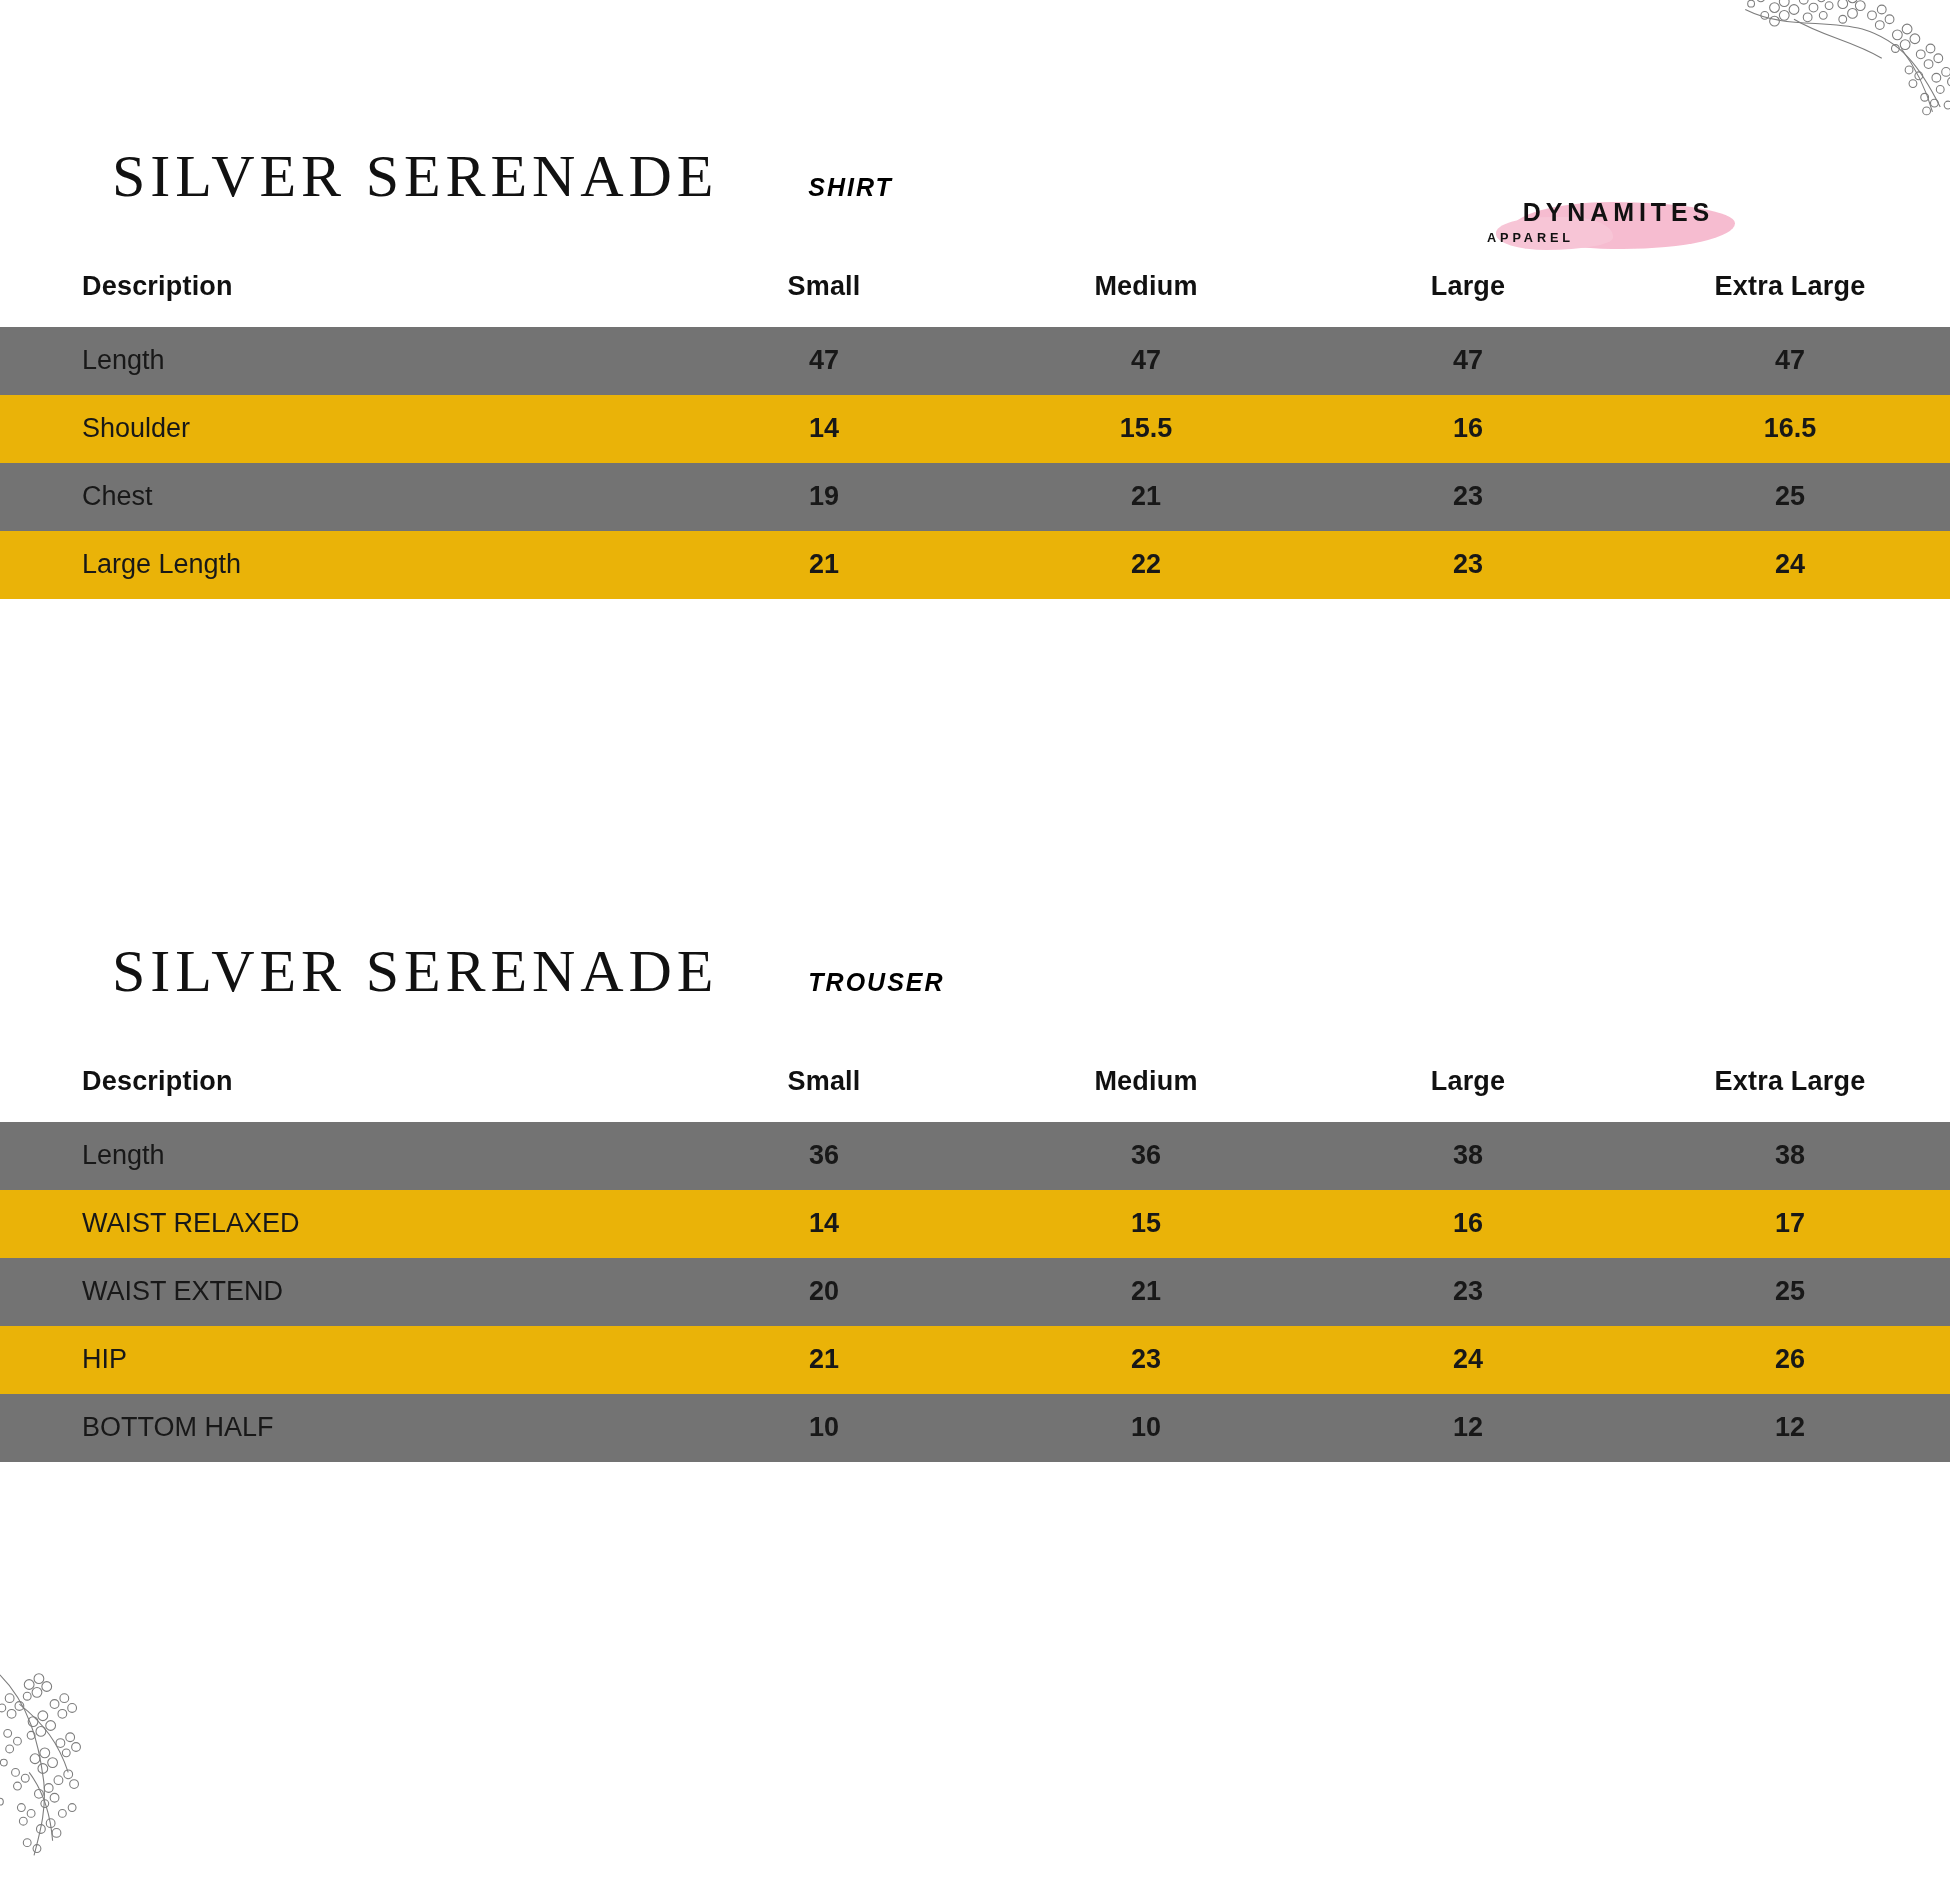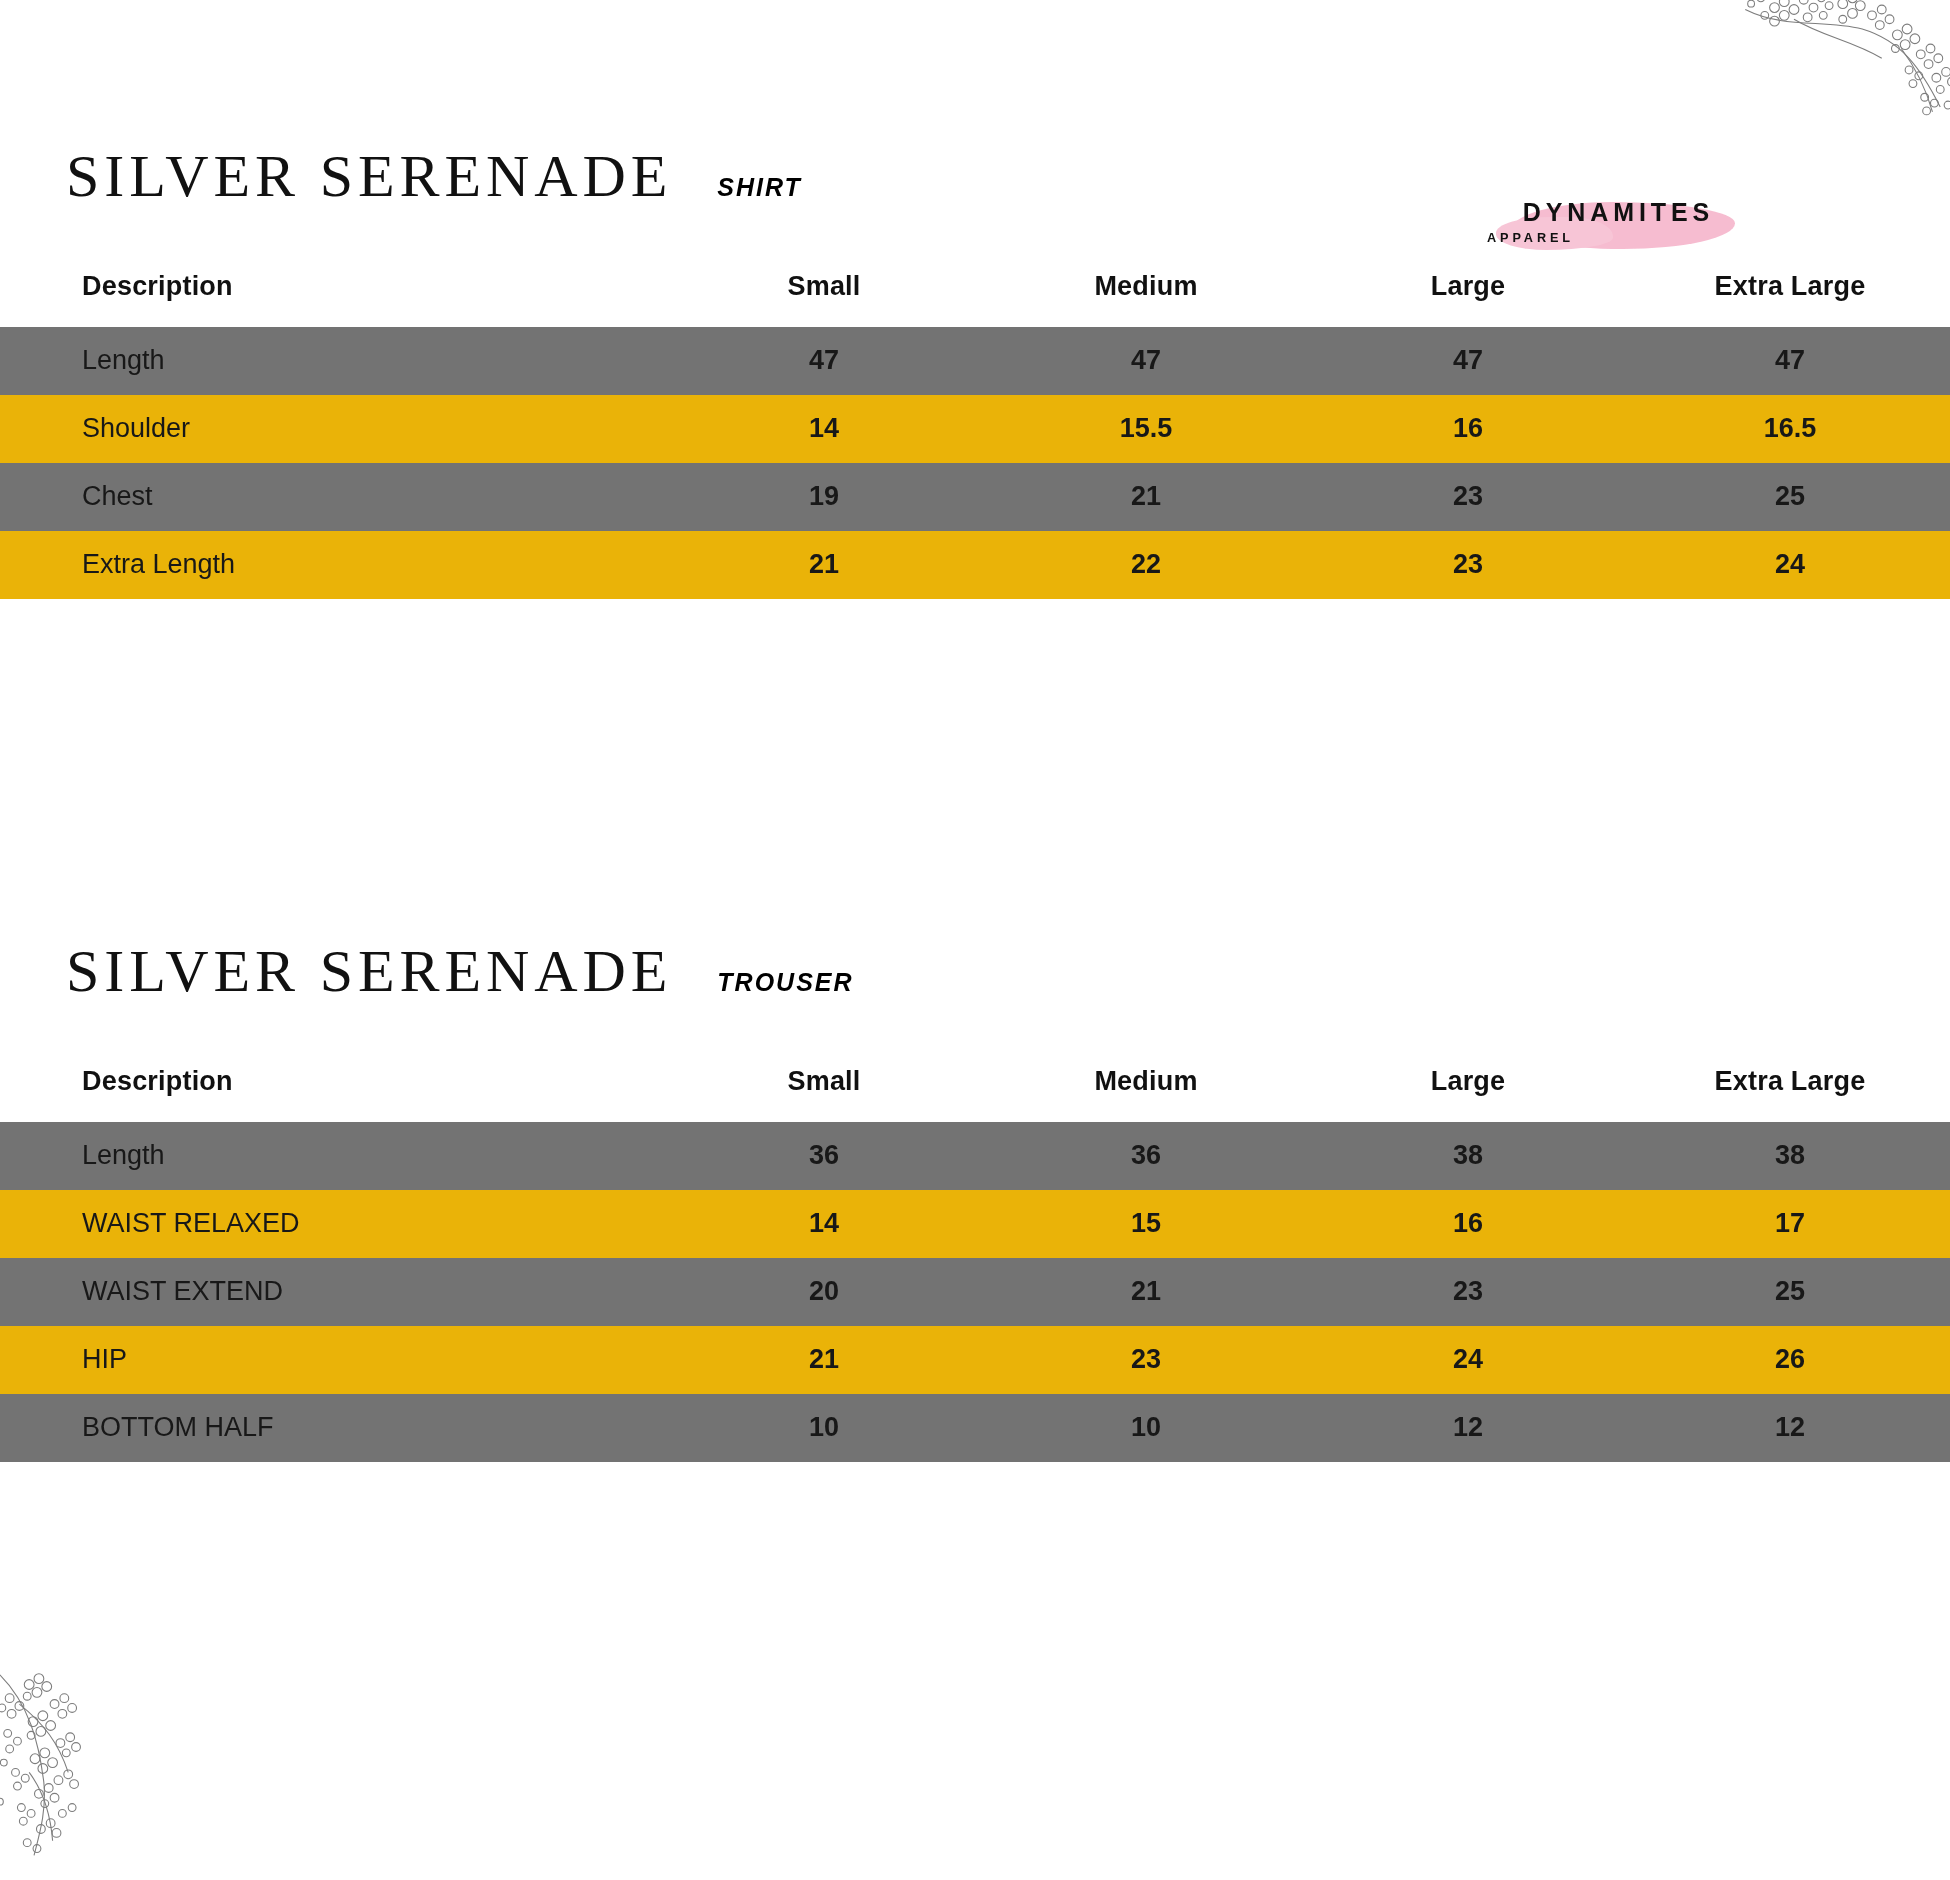--- a/index.html
+++ b/index.html
@@ -39,22 +39,23 @@
     position: absolute;
     left: 0;
     width: 1950px;
   }
   #shirt-section { top: 146px; }
   #trouser-section { top: 941px; }
 
   .title-row {
     display: flex;
     align-items: baseline;
-    padding-left: 66px;
+    padding-left: 112px;
     height: 107px;
+    gap: 45px;
   }
   .brand-title {
     font-family: "Liberation Serif", serif;
     font-size: 60px;
     letter-spacing: 4.9px;
     color: #111111;
     font-weight: 400;
     line-height: 1;
     white-space: nowrap;
   }
@@ -321,21 +322,21 @@
         <td class="num-cell">16.5</td>
       </tr>
       <tr class="light">
         <td class="desc-cell">Chest</td>
         <td class="num-cell">19</td>
         <td class="num-cell">21</td>
         <td class="num-cell">23</td>
         <td class="num-cell">25</td>
       </tr>
       <tr class="dark">
-        <td class="desc-cell">Extra Length</td>
+        <td class="desc-cell">Large Length</td>
         <td class="num-cell">21</td>
         <td class="num-cell">22</td>
         <td class="num-cell">23</td>
         <td class="num-cell">24</td>
       </tr>
     </tbody>
   </table>
 </section>
 
 <section class="section" id="trouser-section">

